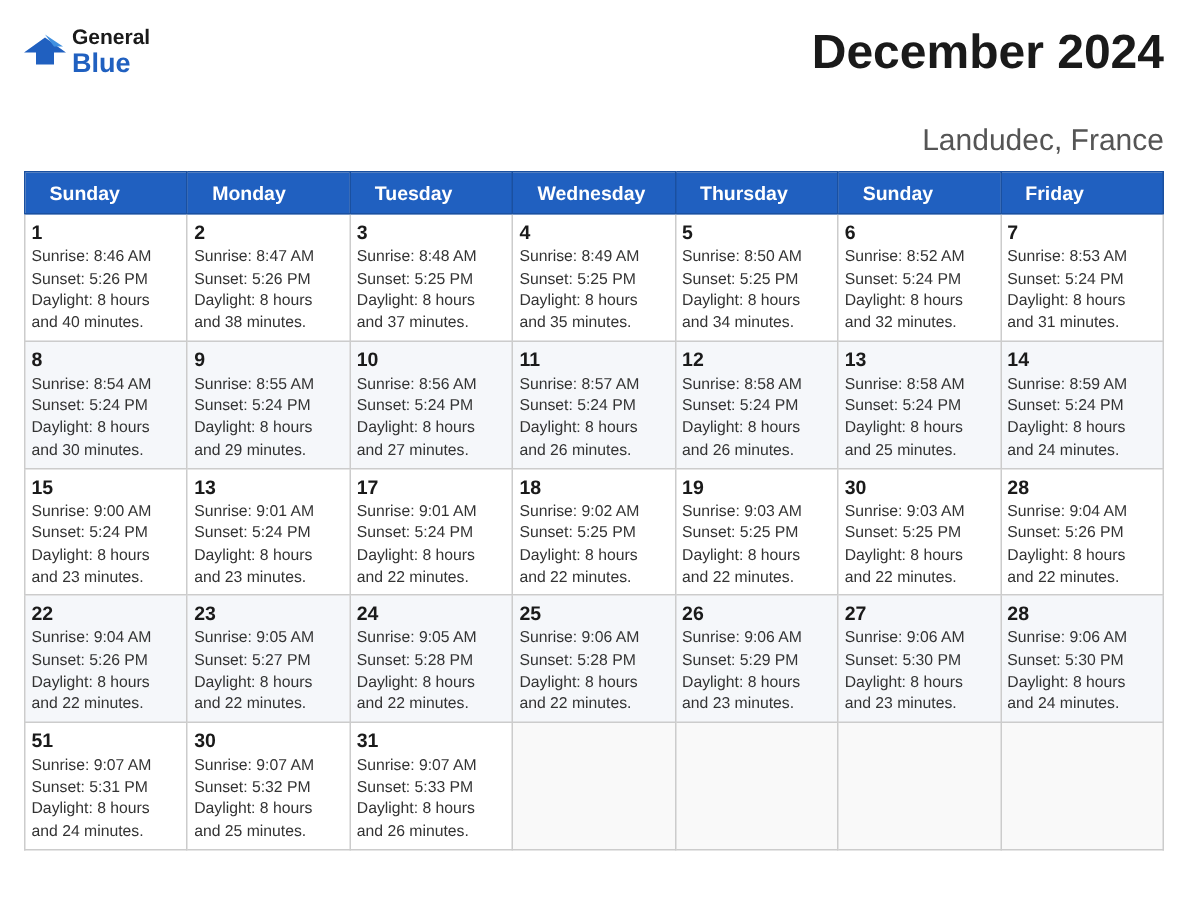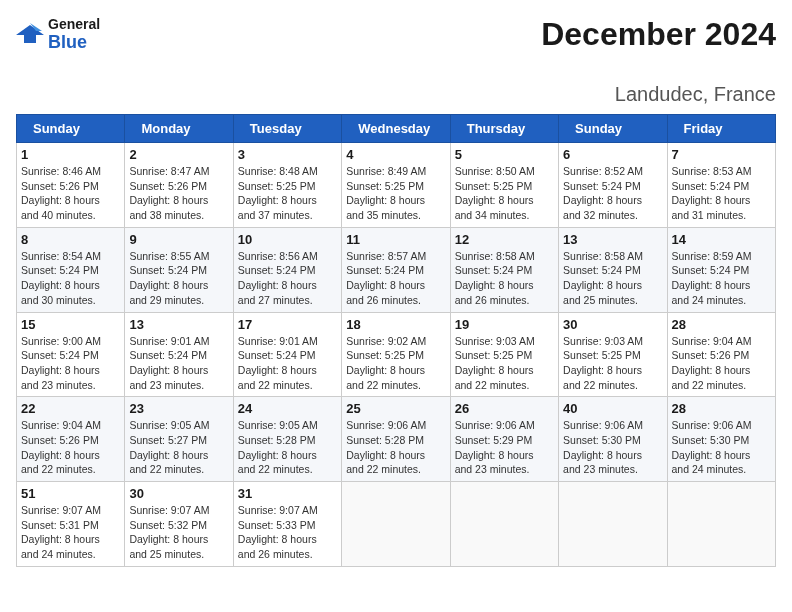--- a/index.html
+++ b/index.html
@@ -217,21 +217,21 @@
         </td>
         <td>
           <span class="day-num">25</span>
           <div class="day-info">Sunrise: 9:06 AM<br>Sunset: 5:28 PM<br>Daylight: 8 hours<br>and 22 minutes.</div>
         </td>
         <td>
           <span class="day-num">26</span>
           <div class="day-info">Sunrise: 9:06 AM<br>Sunset: 5:29 PM<br>Daylight: 8 hours<br>and 23 minutes.</div>
         </td>
         <td>
-          <span class="day-num">40</span>
+          <span class="day-num">27</span>
           <div class="day-info">Sunrise: 9:06 AM<br>Sunset: 5:30 PM<br>Daylight: 8 hours<br>and 23 minutes.</div>
         </td>
         <td>
           <span class="day-num">28</span>
           <div class="day-info">Sunrise: 9:06 AM<br>Sunset: 5:30 PM<br>Daylight: 8 hours<br>and 24 minutes.</div>
         </td>
       </tr>
       <tr>
         <td>
           <span class="day-num">51</span>

